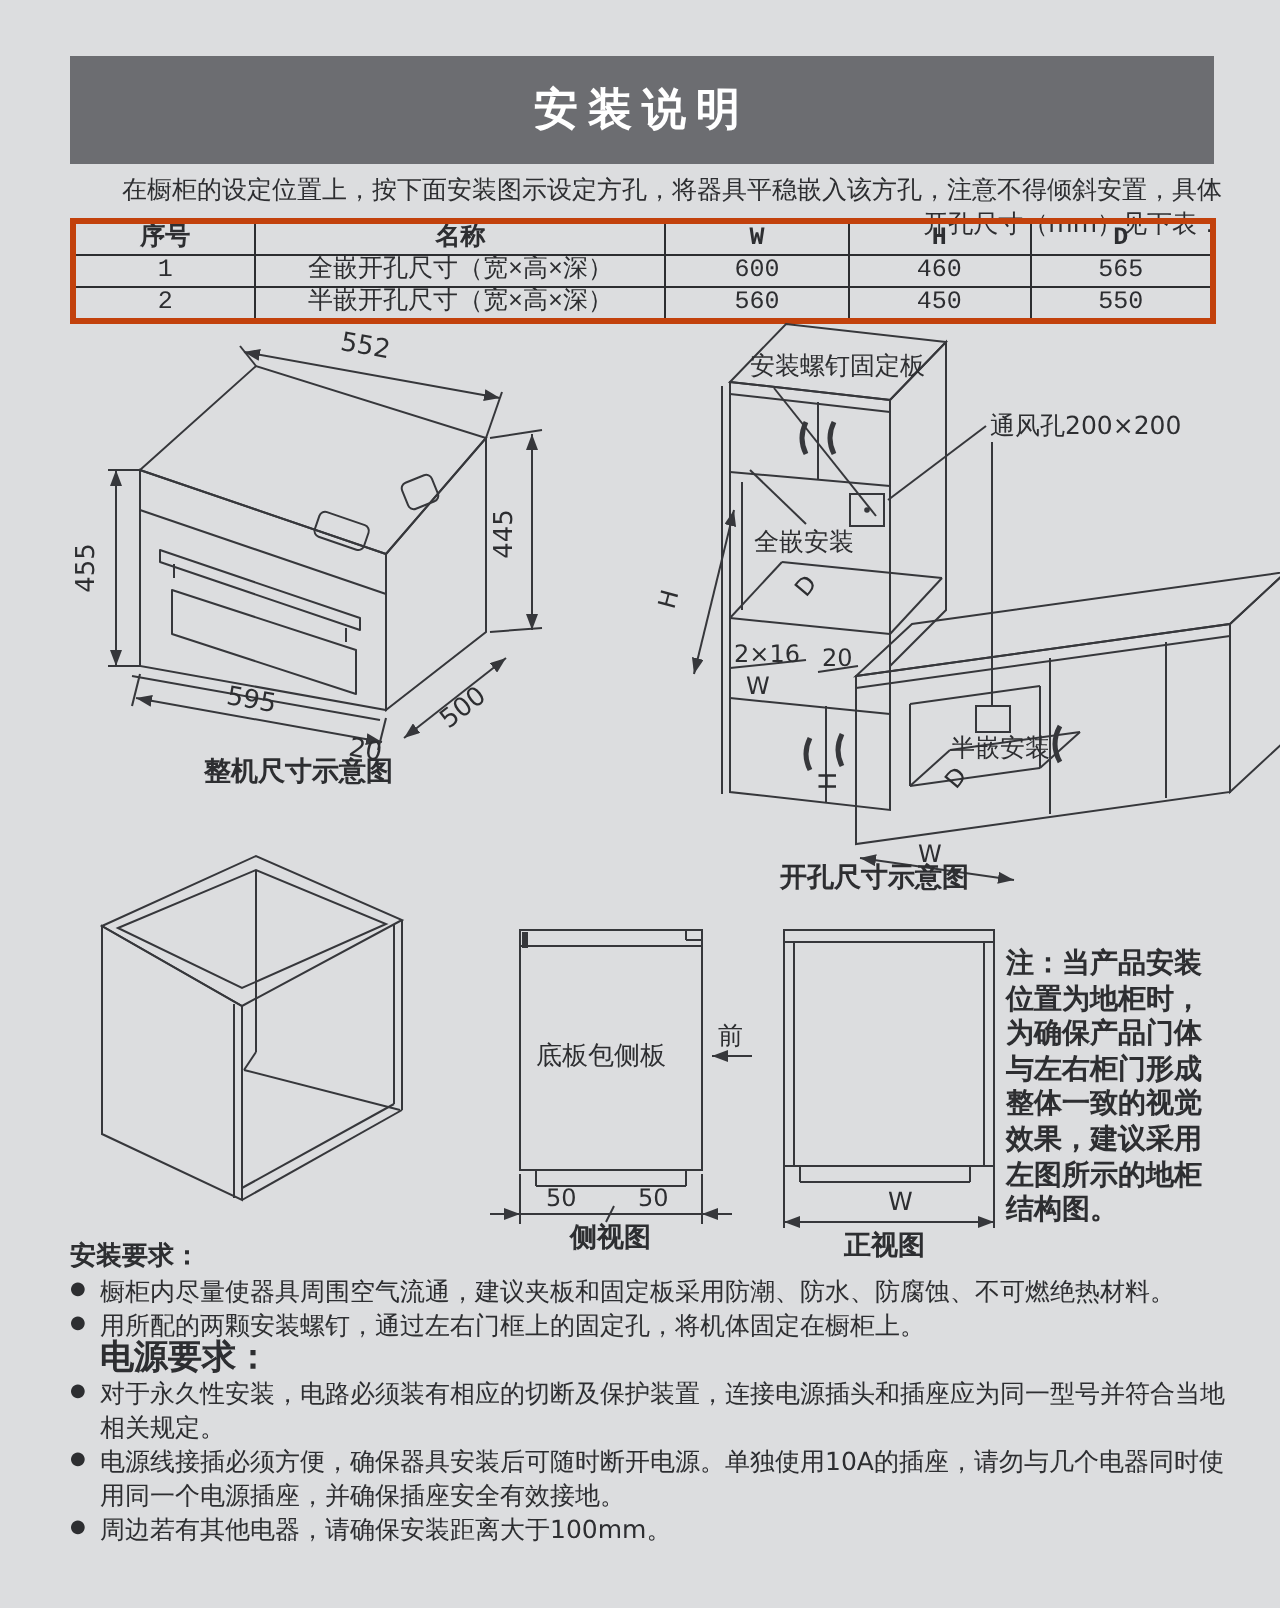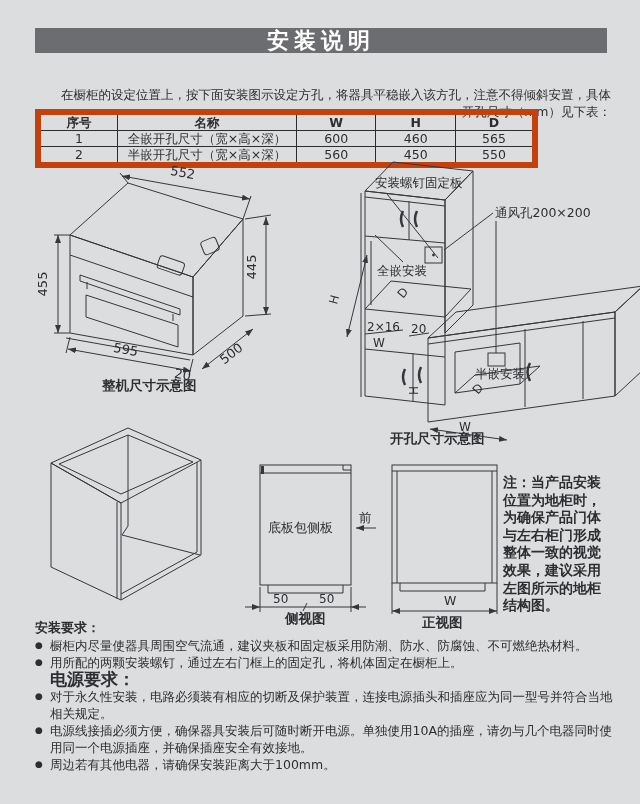--- a/index.html
+++ b/index.html
@@ -3,45 +3,45 @@
 <meta charset="utf-8">
 <style>
   html,body{margin:0;padding:0;}
   body{
     width:640px;height:804px;position:relative;overflow:hidden;
     background:#dcdddf;color:#2d2e31;
     font-family:"DejaVu Sans","Liberation Sans",sans-serif;
   }
   .abs{position:absolute;}
   
-  .header-bar{left:35px;top:28px;width:572px;height:25px;background:#6c6d71;
+  .header-bar{left:35px;top:28px;width:572px;height:54px;background:#6c6d71;
     display:flex;align-items:center;justify-content:center;}
   .header-bar h1{margin:0;font-size:22px;font-weight:bold;color:#ffffff;letter-spacing:5px;}
   
   .intro{left:35px;top:73px;width:576px;font-size:12.5px;line-height:17.5px;text-indent:2em;text-align:right;}
   
-  .spec-table{left:35px;top:109px;width:503px;border-collapse:collapse;
-    border:6px solid #c2410c;font-size:12.5px;table-layout:fixed;}
+  .spec-table{left:35px;top:109px;width:573px;border-collapse:collapse;
+    border:3px solid #c2410c;font-size:12.5px;table-layout:fixed;font-family:Liberation Mono, monospace;}
   .spec-table th,.spec-table td{border:1px solid #2c2d30;text-align:center;
     padding:0 2px;height:15px;line-height:15px;white-space:nowrap;overflow:hidden;}
   .spec-table th{font-weight:bold;}
   .c0{width:16%}.c1{width:36%}.c2{width:16%}.c3{width:16%}.c4{width:16%}
   
   svg{display:block;}
   svg line,svg polygon,svg polyline,svg rect,svg path{stroke:#36373b;stroke-width:1;fill:none;}
   svg text{fill:#2d2e31;font-size:12px;stroke:none;font-family:"DejaVu Sans","Liberation Sans",sans-serif;}
   svg .dimtxt{font-size:13px;}
   svg .cap{font-size:13.5px;font-weight:bold;}
   svg .handle{stroke-width:2.5;}
   svg .fillshape{fill:#36373b;stroke:none;}
   
   .note{left:503px;top:460px;width:98px;font-size:14px;font-weight:bold;line-height:17.6px;}
   
   .reqs{left:35px;top:620px;width:580px;font-size:12.5px;line-height:17px;}
-  .req-title{font-weight:bold;font-size:13px;font-family:Liberation Mono, monospace;}
+  .req-title{font-weight:bold;font-size:13px;}
   .req-sub{font-weight:bold;font-size:17px;padding-left:15px;}
   .req-item{position:relative;padding-left:15px;}
   .req-item::before{content:"●";position:absolute;left:0;top:0;font-size:9px;}
 </style>
 </head>
 <body>
 
 <div class="abs header-bar">
   <h1>安装说明</h1>
 </div>

